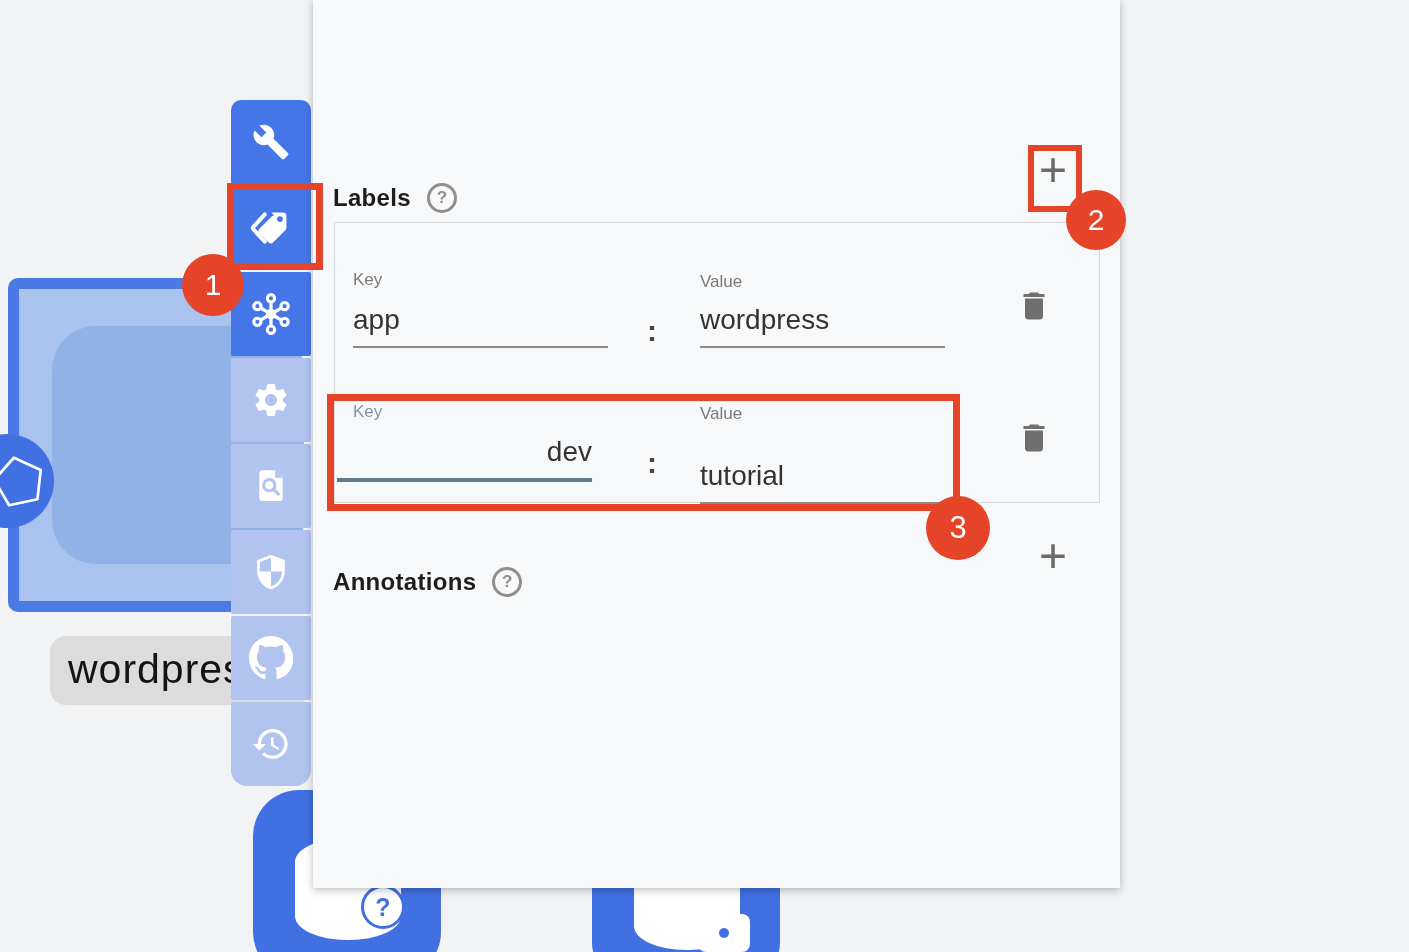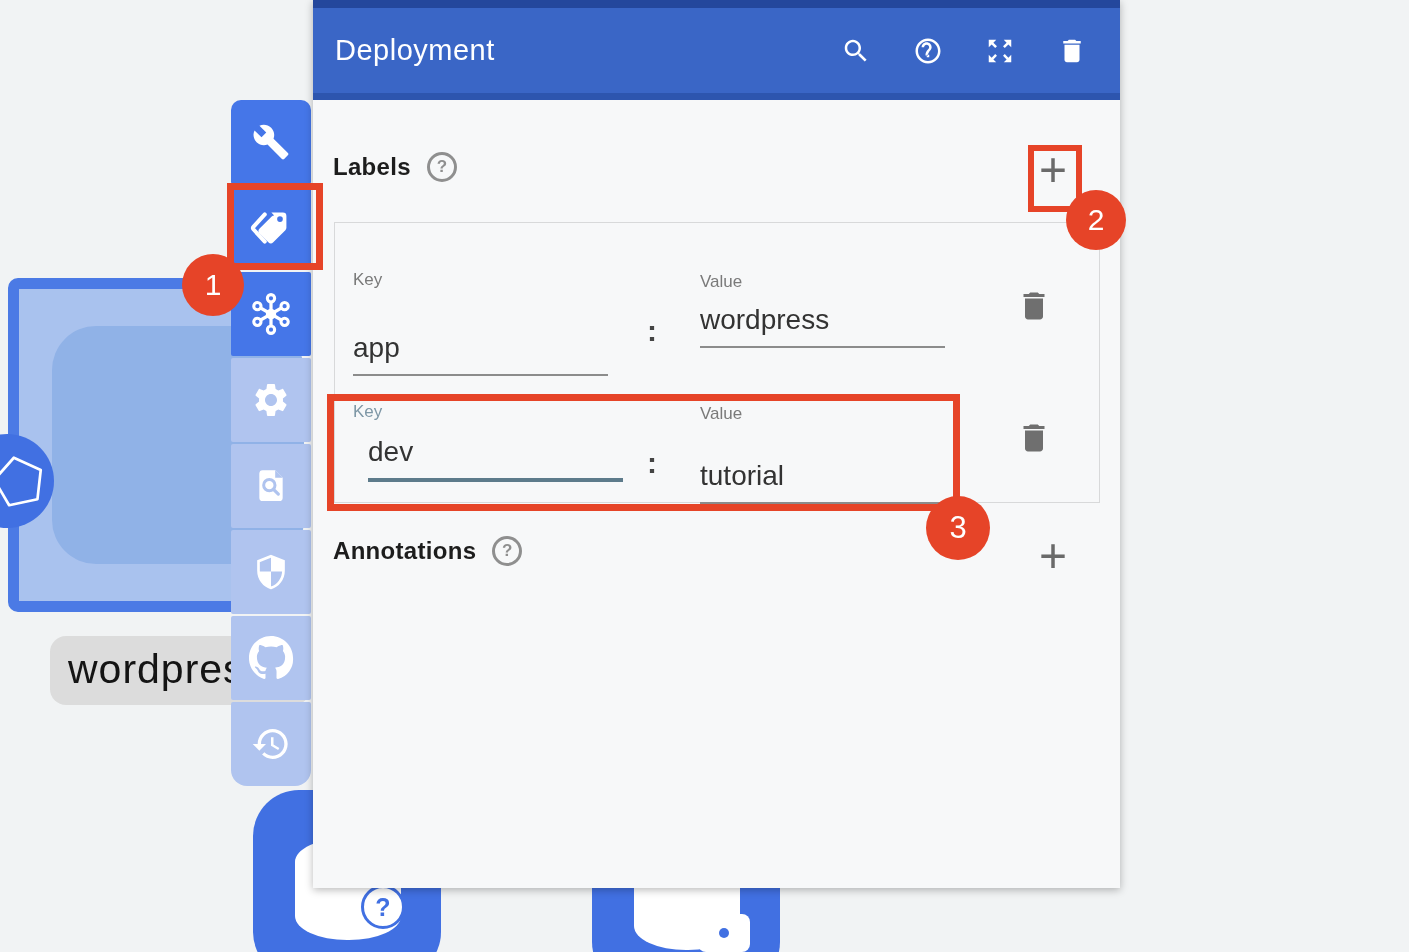--- a/index.html
+++ b/index.html
@@ -81,21 +81,21 @@
     border-bottom:7px solid var(--header-deep,#2d55ae);
     display:flex; align-items:center;
   }
   .panel-title {
     color:#fff; font-size:29px; font-weight:400; letter-spacing:.5px;
     padding-left:22px; flex:1 1 auto;
   }
   .header-icons { display:flex; gap:42px; padding-right:33px; align-items:center; }
   .hicon { width:30px; height:30px; color:#fff; }
   .hicon svg { width:30px; height:30px; display:block; }
-  .section-head { position:absolute; display:flex; align-items:center; gap:16px; }
+  .section-head { position:absolute; display:flex; align-items:center; gap:16px;margin-top:31px; }
   .head-labels { left:20px; top:152px; }
   .head-annotations { left:20px; top:536px; }
   .section-title { font-size:24px; font-weight:bold; color:#1d1d1d; letter-spacing:.3px; }
   .help-circle {
     width:30px; height:30px; border-radius:50%; border:3px solid #8f8f8f;
     color:#8f8f8f; font-size:17px; font-weight:bold; text-align:center; line-height:24px;
   }
   .plus-btn {
     position:absolute; width:44px; height:48px; color:#6a6a6a;
     font-size:48px; font-weight:300; line-height:44px; text-align:center;
@@ -112,27 +112,27 @@
     padding-bottom:10px; border-bottom:2px solid #8c8c8c; white-space:nowrap;
   }
   .kv-field.value-f { width:245px; }
   .kv-field.focused { border-bottom:4px solid #5d7b8b; }
   .kv-label.focused { color:#7e97a6; }
   .kv-colon { position:absolute; font-size:30px; font-weight:bold; color:#444; }
   .trash-btn { position:absolute; width:36px; height:36px; color:#6f6f6f; }
   .trash-btn svg { width:36px; height:36px; display:block; }
   
   .r1-key-label { left:40px;  top:270px; }
-  .r1-key-field { left:40px;  top:304px;margin-top:28px; }
+  .r1-key-field { left:40px;  top:304px; }
   .r1-colon     { left:334px; top:314px; }
   .r1-val-label { left:387px; top:272px; }
   .r1-val-field { left:387px; top:304px; }
   .r1-trash     { left:703px; top:288px; }
   .r2-key-label { left:40px;  top:402px; }
-  .r2-key-field { left:55px;  top:436px; }
+  .r2-key-field { left:24px;  top:436px;text-align:right; }
   .r2-colon     { left:334px; top:446px; }
   .r2-val-label { left:387px; top:404px; }
   .r2-val-field { left:387px; top:436px;margin-top:24px; }
   .r2-trash     { left:703px; top:420px; }
   
   .overlay { position:absolute; inset:0; z-index:40; pointer-events:none; }
   .red-box { position:absolute; border:7px solid var(--accent-red,#e64428); }
   .box-tag  { left:227px; top:183px; width:96px;  height:87px; }
   .box-plus { left:1028px; top:145px; width:54px; height:67px; border-width:6px; }
   .box-row  { left:327px; top:394px; width:633px; height:117px; }
@@ -274,45 +274,20 @@
       <span class="sicon">
         <svg width="40" height="40" viewBox="0 0 24 24" fill="#fff">
           <path d="M13 3c-4.97 0-9 4.03-9 9H1l3.89 3.89.07.14L9 12H6c0-3.87 3.13-7 7-7s7 3.13 7 7-3.13 7-7 7c-1.93 0-3.68-.79-4.94-2.06l-1.42 1.42C8.27 19.99 10.51 21 13 21c4.97 0 9-4.03 9-9s-4.03-9-9-9zm-1 5v5l4.28 2.54.72-1.21-3.5-2.08V8z"></path>
         </svg>
       </span>
     </div>
   </div>
 
   <div class="panel">
 
-    <div class="panel-header">
-      <div class="panel-title">Deployment</div>
-      <div class="header-icons">
-        <span class="hicon">
-          <svg viewBox="0 0 24 24" fill="currentColor">
-              <path d="M15.5 14h-.79l-.28-.27C15.41 12.59 16 11.11 16 9.5 16 5.91 13.09 3 9.5 3S3 5.91 3 9.5 5.91 16 9.5 16c1.61 0 3.09-.59 4.23-1.57l.27.28v.79l5 4.99L20.49 19l-4.99-5zm-6 0C7.01 14 5 11.99 5 9.5S7.01 5 9.5 5 14 7.01 14 9.5 11.99 14 9.5 14z"></path>
-            </svg>
-        </span>
-        <span class="hicon">
-          <svg viewBox="0 0 24 24" fill="currentColor">
-              <path d="M12 2C6.48 2 2 6.48 2 12s4.48 10 10 10 10-4.48 10-10S17.52 2 12 2zm0 18c-4.41 0-8-3.59-8-8s3.59-8 8-8 8 3.59 8 8-3.59 8-8 8zm-1-5h2v2h-2zm2.07-2.75l.9-.92c.57-.57.93-1.37.93-2.25 0-2.21-1.79-4-4-4s-4 1.79-4 4h2c0-1.1.9-2 2-2s2 .9 2 2c0 .55-.22 1.05-.59 1.41l-1.24 1.26C10.45 12.9 10 13.9 10 15v.5h2c0-1.5.45-2.1 1.07-2.75z"></path>
-            </svg>
-        </span>
-        <span class="hicon">
-          <svg viewBox="0 0 24 24" fill="currentColor">
-              <path d="M15 3l2.3 2.3-2.89 2.87 1.42 1.42L18.7 6.7 21 9V3h-6zM3 9l2.3-2.3 2.87 2.89 1.42-1.42L6.7 5.3 9 3H3v6zm6 12l-2.3-2.3 2.89-2.87-1.42-1.42L5.3 17.3 3 15v6h6zm12-6l-2.3 2.3-2.87-2.89-1.42 1.42 2.89 2.87L15 21h6v-6z"></path>
-            </svg>
-        </span>
-        <span class="hicon">
-          <svg viewBox="0 0 24 24" fill="currentColor">
-              <path d="M6 19c0 1.1.9 2 2 2h8c1.1 0 2-.9 2-2V7H6v12zM19 4h-3.5l-1-1h-5l-1 1H5v2h14V4z"></path>
-            </svg>
-        </span>
-      </div>
-    </div>
 
     <div class="section-head head-labels">
       <span class="section-title">Labels</span>
       <span class="help-circle">?</span>
     </div>
     <div class="plus-btn plus-labels">+</div>
 
     <div class="kv-card"></div>
 
     <div class="kv-label r1-key-label">Key</div>

